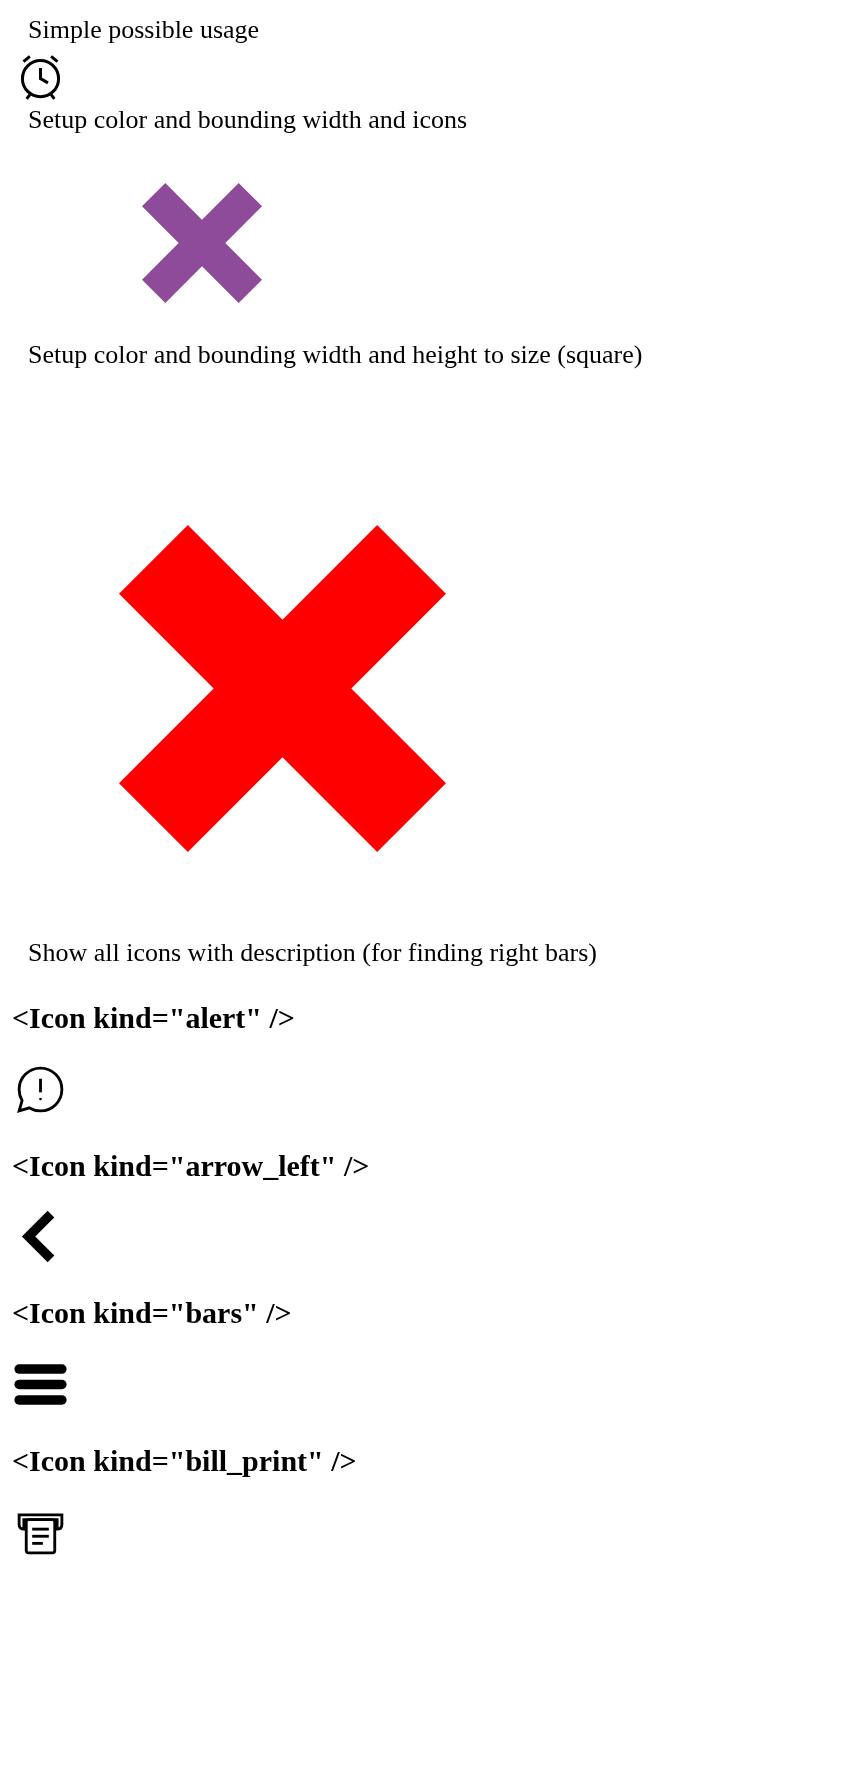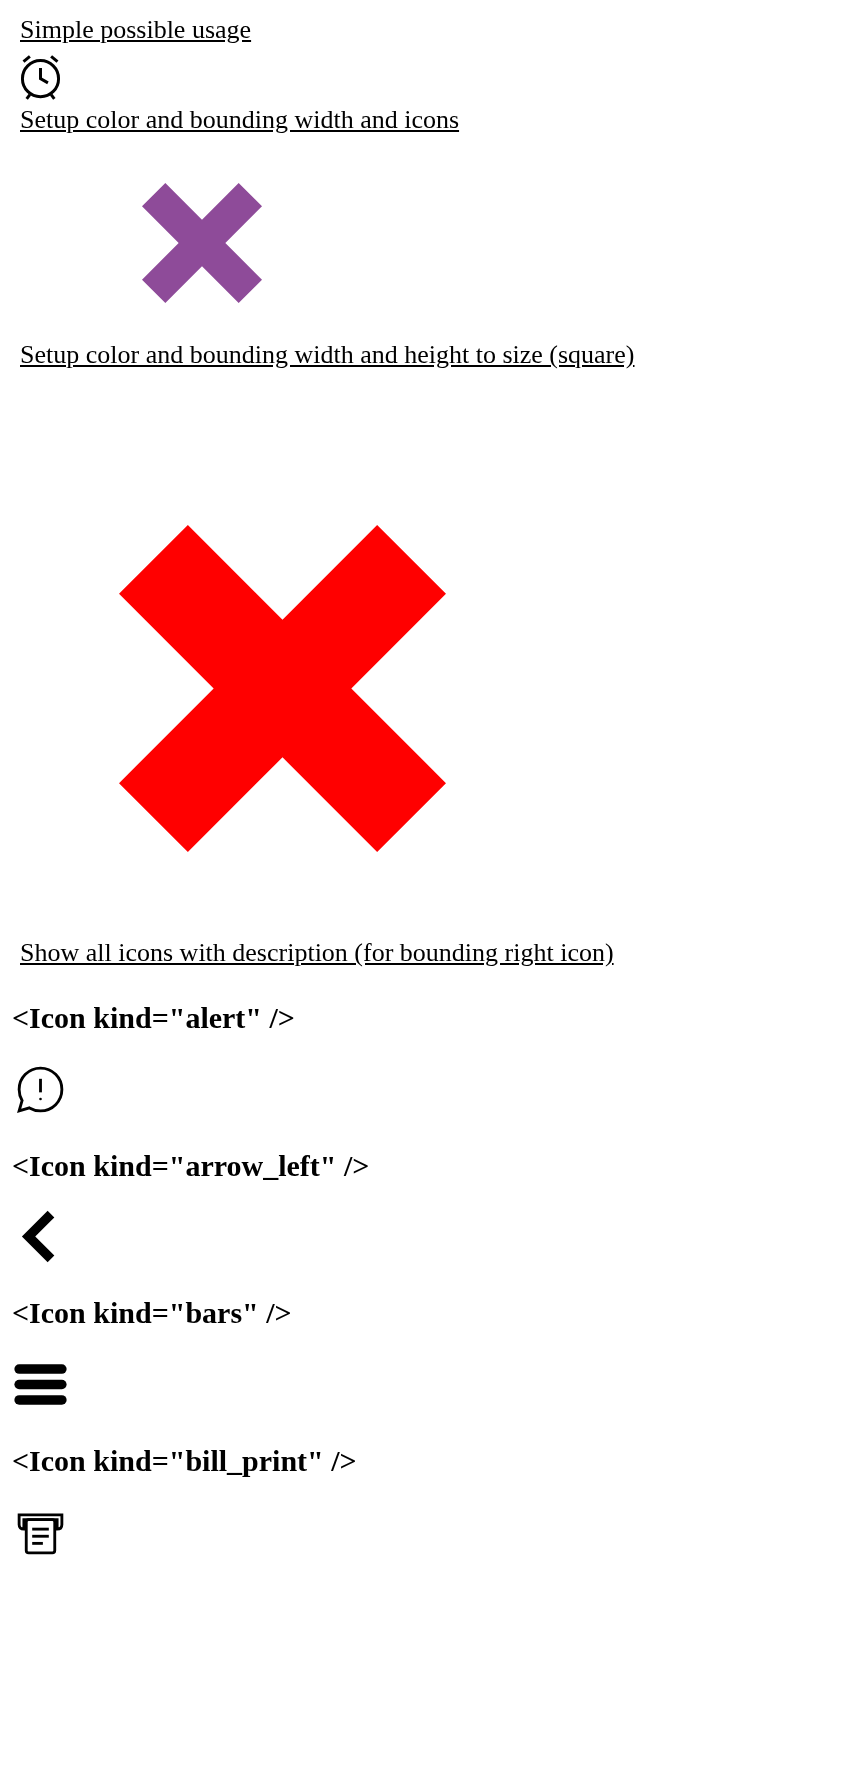--- a/index.html
+++ b/index.html
@@ -6,21 +6,21 @@
   body {
     margin: 0;
     padding: 12px;
     font-family: Georgia, "Times New Roman", Times, serif;
     font-size: 26px;
     line-height: 1.35;
     color: #000;
     background: #fff;
     width: 848px;
   }
-  p { margin: 0 0 4px 8px; text-decoration: underline; }
+  p { margin: 0 0 4px 16px; }
   h3 {
     font-family: Georgia, "Times New Roman", Times, serif;
     font-weight: bold;
     font-size: 30px;
     margin: 28px 0 22px 0;
   }
   .icon-box { display: block; }
   .icon-box svg { display: block; }
   .ex1 { margin-left: 110px; margin-top: 26px; margin-bottom: 14px; }
   .ex2 { margin-left: 64px; margin-top: 110px; margin-bottom: 40px; }
@@ -51,21 +51,21 @@
 
 <p>Setup color and bounding width and height to size (square)</p>
 <span class="icon-box ex2">
   <svg viewBox="0 0 24 24" width="413" height="413">
     <g fill="#FF0000">
       <polygon points="2.5,6.5 6.5,2.5 12,8 17.5,2.5 21.5,6.5 16,12 21.5,17.5 17.5,21.5 12,16 6.5,21.5 2.5,17.5 8,12"></polygon>
     </g>
   </svg>
 </span>
 
-<p>Show all icons with description (for bounding right icon)</p>
+<p>Show all icons with description (for finding right bars)</p>
 
 <h3>&lt;Icon kind="alert" /&gt;</h3>
 <span class="icon-box">
   <svg viewBox="0 0 24 24" fill="none" stroke="#000" stroke-width="1.2" width="57" height="57">
     <path d="M12 3 C17 3 21 7 21 12 C21 17 17 21 12 21 C10.3 21 8.7 20.55 7.35 19.75 L3 21 L4.25 16.65 C3.45 15.3 3 13.7 3 12 C3 7 7 3 12 3 Z"></path>
     <line x1="12" y1="7.5" x2="12" y2="13.2"></line>
     <circle cx="12" cy="16" r="0.55" fill="#000" stroke="none"></circle>
   </svg>
 </span>
 

